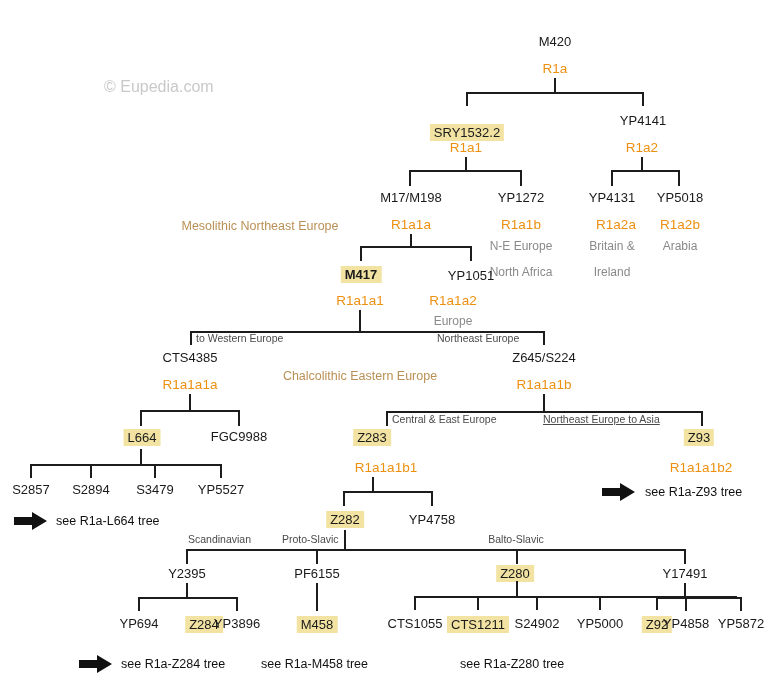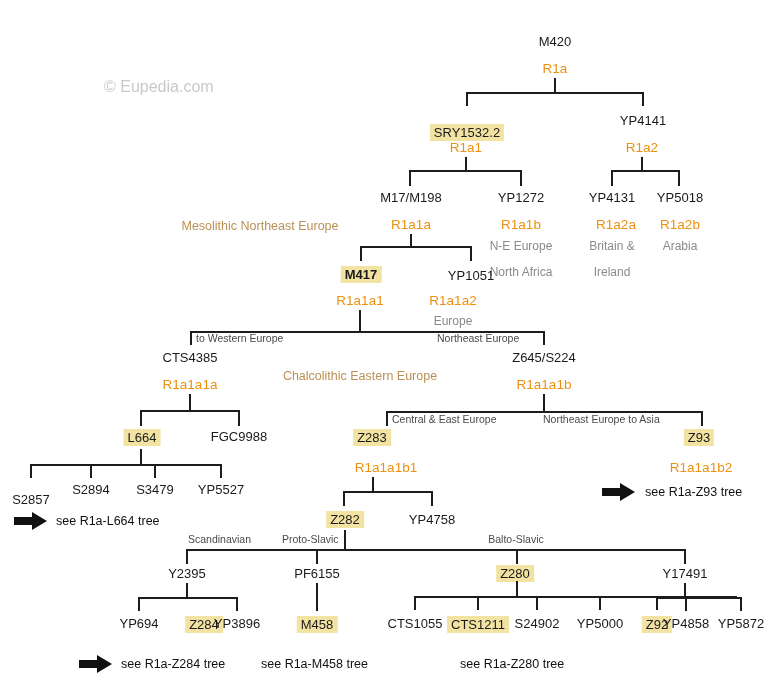--- a/index.html
+++ b/index.html
@@ -161,40 +161,40 @@
   <div class="lbl snp hl ctr" style="left:142px; top:429px;">L664</div>
   <div class="lbl snp ctr" style="left:239px; top:430px;">FGC9988</div>
 
   <div class="vline" style="left:140px; top:449px; height:16px;"></div>
   <div class="hline" style="left:30px; top:464px; width:192px;"></div>
   <div class="vline" style="left:30px; top:464px; height:14px;"></div>
   <div class="vline" style="left:90px; top:464px; height:14px;"></div>
   <div class="vline" style="left:154px; top:464px; height:14px;"></div>
   <div class="vline" style="left:220px; top:464px; height:14px;"></div>
 
-  <div class="lbl snp ctr" style="left:31px; top:493px;text-align:center;">S2857</div>
+  <div class="lbl snp ctr" style="left:31px; top:483px;text-align:center;">S2857</div>
   <div class="lbl snp ctr" style="left:91px; top:483px;">S2894</div>
   <div class="lbl snp ctr" style="left:155px; top:483px;">S3479</div>
   <div class="lbl snp ctr" style="left:221px; top:483px;">YP5527</div>
 
   <svg class="arrow" style="left:14px; top:512px;" width="34" height="18" viewBox="0 0 34 18">
     <path d="M0 5 L18 5 L18 0 L33 9 L18 18 L18 13 L0 13 Z" fill="#111"></path>
   </svg>
   <div class="lbl seetree" style="left:56px; top:515px;">see R1a-L664 tree</div>
 
   <div class="lbl snp ctr" style="left:544px; top:351px;">Z645/S224</div>
   <div class="lbl hg ctr" style="left:544px; top:378px;">R1a1a1b</div>
 
   <div class="vline" style="left:543px; top:394px; height:18px;"></div>
   <div class="hline" style="left:386px; top:411px; width:317px;"></div>
   <div class="vline" style="left:386px; top:411px; height:15px;"></div>
   <div class="vline" style="left:701px; top:411px; height:15px;"></div>
 
   <div class="lbl branchlbl" style="left:392px; top:414px;">Central &amp; East Europe</div>
-  <div class="lbl branchlbl" style="left:543px; top:414px;">Northeast Europe to Asia</div>
+  <div class="lbl branchlbl" style="left:543px; top:414px;text-decoration:underline;">Northeast Europe to Asia</div>
 
   <div class="lbl snp hl ctr" style="left:372px; top:429px;">Z283</div>
   <div class="lbl hg ctr" style="left:386px; top:461px;">R1a1a1b1</div>
 
   <div class="lbl snp hl ctr" style="left:699px; top:429px;">Z93</div>
   <div class="lbl hg ctr" style="left:701px; top:461px;">R1a1a1b2</div>
 
   <svg class="arrow" style="left:602px; top:483px;" width="34" height="18" viewBox="0 0 34 18">
     <path d="M0 5 L18 5 L18 0 L33 9 L18 18 L18 13 L0 13 Z" fill="#111"></path>
   </svg>

